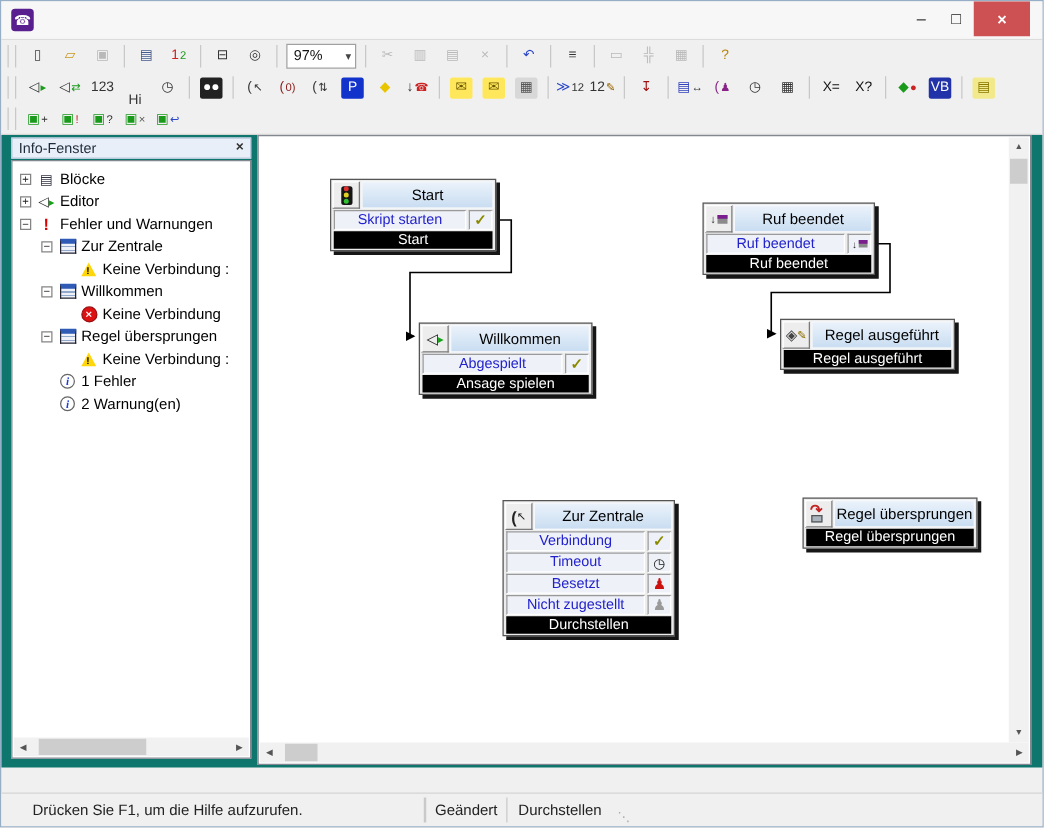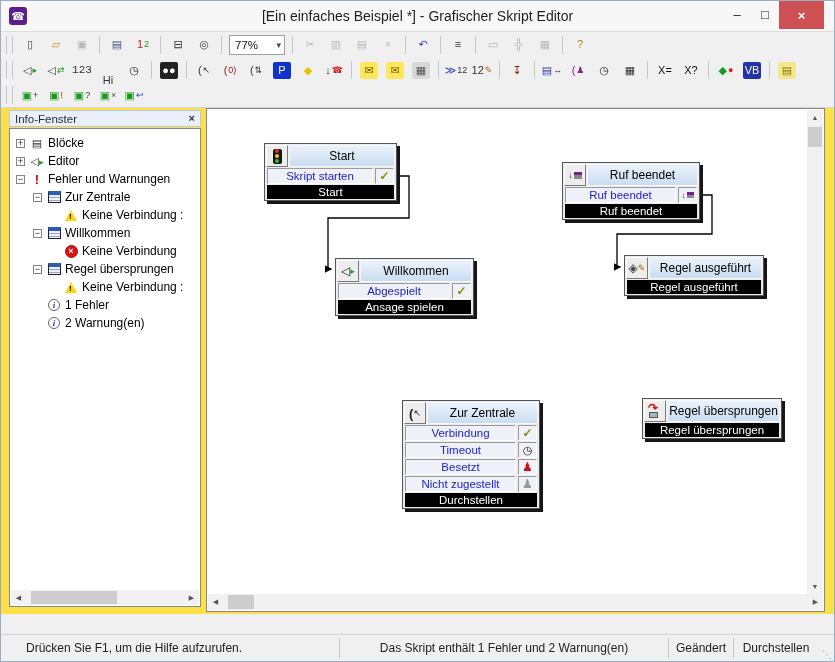--- a/index.html
+++ b/index.html
@@ -23,21 +23,21 @@
   .tb::before{content:"";width:5px;height:18px;border-left:1px solid #c8c8c8;border-right:1px solid #c8c8c8;margin:0 4px 0 2px;}
   .tb-btn{border:0;background:transparent;padding:0;margin:0 1px;width:24px;height:22px;display:flex;align-items:center;justify-content:center;}
   .tb-ico{min-width:18px;height:17px;display:flex;align-items:center;justify-content:center;font-size:11px;line-height:1;border-radius:2px;padding:0 1px;}
   .tb-ico b{font-weight:normal;white-space:nowrap;}
   .tb-ico b.g2{font-size:9px;margin-left:1px;}
   .tb-btn.disabled .tb-ico{opacity:.9;}
   .tb-sep{width:1px;height:18px;background:#c8c8c8;margin:0 4px;}
   .tb-combo{width:56px;height:20px;background:#fff;border:1px solid #a0a0a0;display:flex;align-items:center;font-size:11.5px;margin:0 3px;padding-left:5px;color:#111;}
   .tc-arr{margin-left:auto;padding-right:3px;font-size:9px;color:#444;}
   
-  .main{position:relative;height:506px;background:#fde047;}
+  .main{position:relative;height:506px;background:#0f766e;}
   
   .info-panel{position:absolute;left:8px;top:2px;width:192px;}
   .ip-header{height:17px;background:#e9eff8;border:1px solid #b9c9de;display:flex;align-items:center;padding:0 5px;font-size:11.5px;color:#1c2a3a;}
   .ip-close{margin-left:auto;font-size:11px;font-weight:bold;color:#333;line-height:1;}
   .ip-tree{position:relative;height:479px;margin-top:1px;background:#fff;border:1px solid #828790;padding-top:5px;overflow:hidden;}
   .tree-row{height:18px;display:flex;align-items:center;font-size:12px;color:#000;white-space:nowrap;}
   .tgl{width:9px;height:9px;border:1px solid #848484;background:#fff;font-size:9px;line-height:7px;text-align:center;color:#222;margin-right:4px;flex:none;}
   .t-ico{width:16px;flex:none;display:flex;align-items:center;justify-content:center;margin-right:3px;}
   .ti{font-size:11px;color:#333;}
   .ti b{font-weight:normal;font-size:9px;}
@@ -100,21 +100,20 @@
   .st-sep{width:1px;background:#c9c9c9;margin:3px 0;}
   .st-grip{width:16px;display:flex;align-items:flex-end;justify-content:flex-end;color:#aaa;font-size:10px;padding:0 2px 1px 0;}
 </style>
 </head>
 <body>
 
 <div class="window">
 
   <div class="titlebar">
     <div class="app-icon">☎</div>
-    <div class="title-text">[Ein einfaches Beispiel *] - Grafischer Skript Editor</div>
     <div class="win-controls">
       <div class="win-btn">–</div>
       <div class="win-btn">□</div>
       <div class="win-close">×</div>
     </div>
   </div>
 
 
   <div class="tb tb1">
       <button class="tb-btn">
@@ -150,21 +149,21 @@
           <b class="g1" style="color: rgb(51, 51, 51);">⊟</b>
         </span>
       </button>
       <button class="tb-btn">
         <span class="tb-ico">
           <b class="g1" style="color: rgb(51, 51, 51);">◎</b>
         </span>
       </button>
       <i class="tb-sep"></i>
       <div class="tb-combo">
-        <span class="tc-val">77%</span>
+        <span class="tc-val">97%</span>
         <span class="tc-arr">▾</span>
       </div>
       <i class="tb-sep"></i>
       <button class="tb-btn disabled">
         <span class="tb-ico">
           <b class="g1" style="color: rgb(180, 180, 180);">✂</b>
         </span>
       </button>
       <button class="tb-btn disabled">
         <span class="tb-ico">
@@ -224,21 +223,21 @@
         </span>
       </button>
       <button class="tb-btn">
         <span class="tb-ico">
           <b class="g1" style="color: rgb(51, 51, 51);">◁</b>
           <b class="g2" style="color: rgb(26, 154, 26);">⇄</b>
         </span>
       </button>
       <button class="tb-btn">
         <span class="tb-ico">
-          <b class="g1" style="color: rgb(51, 51, 51); font-family: Liberation Mono, monospace;">123</b>
+          <b class="g1" style="color: rgb(51, 51, 51);">123</b>
         </span>
       </button>
       <button class="tb-btn">
         <span class="tb-ico">
           <b class="g1" style="color: rgb(51, 51, 51); margin-top: 20px;">Hi</b>
         </span>
       </button>
       <button class="tb-btn">
         <span class="tb-ico">
           <b class="g1" style="color: rgb(51, 51, 51);">◷</b>
@@ -636,21 +635,20 @@
         <span class="sb-thumb"></span>
         <span class="sb-arrow">▶</span>
       </div>
     </div>
 
   </div>
 
   <div class="statusbar">
     <div class="st-cell st-left">Drücken Sie F1, um die Hilfe aufzurufen.</div>
     <div class="st-sep"></div>
-    <div class="st-cell st-center">Das Skript enthält 1 Fehler und 2 Warnung(en)</div>
     <div class="st-sep"></div>
     <div class="st-cell st-mod">Geändert</div>
     <div class="st-sep"></div>
     <div class="st-cell st-mode">Durchstellen</div>
     <div class="st-grip">⋱</div>
   </div>
 
 </div>
 
 </body></html>

